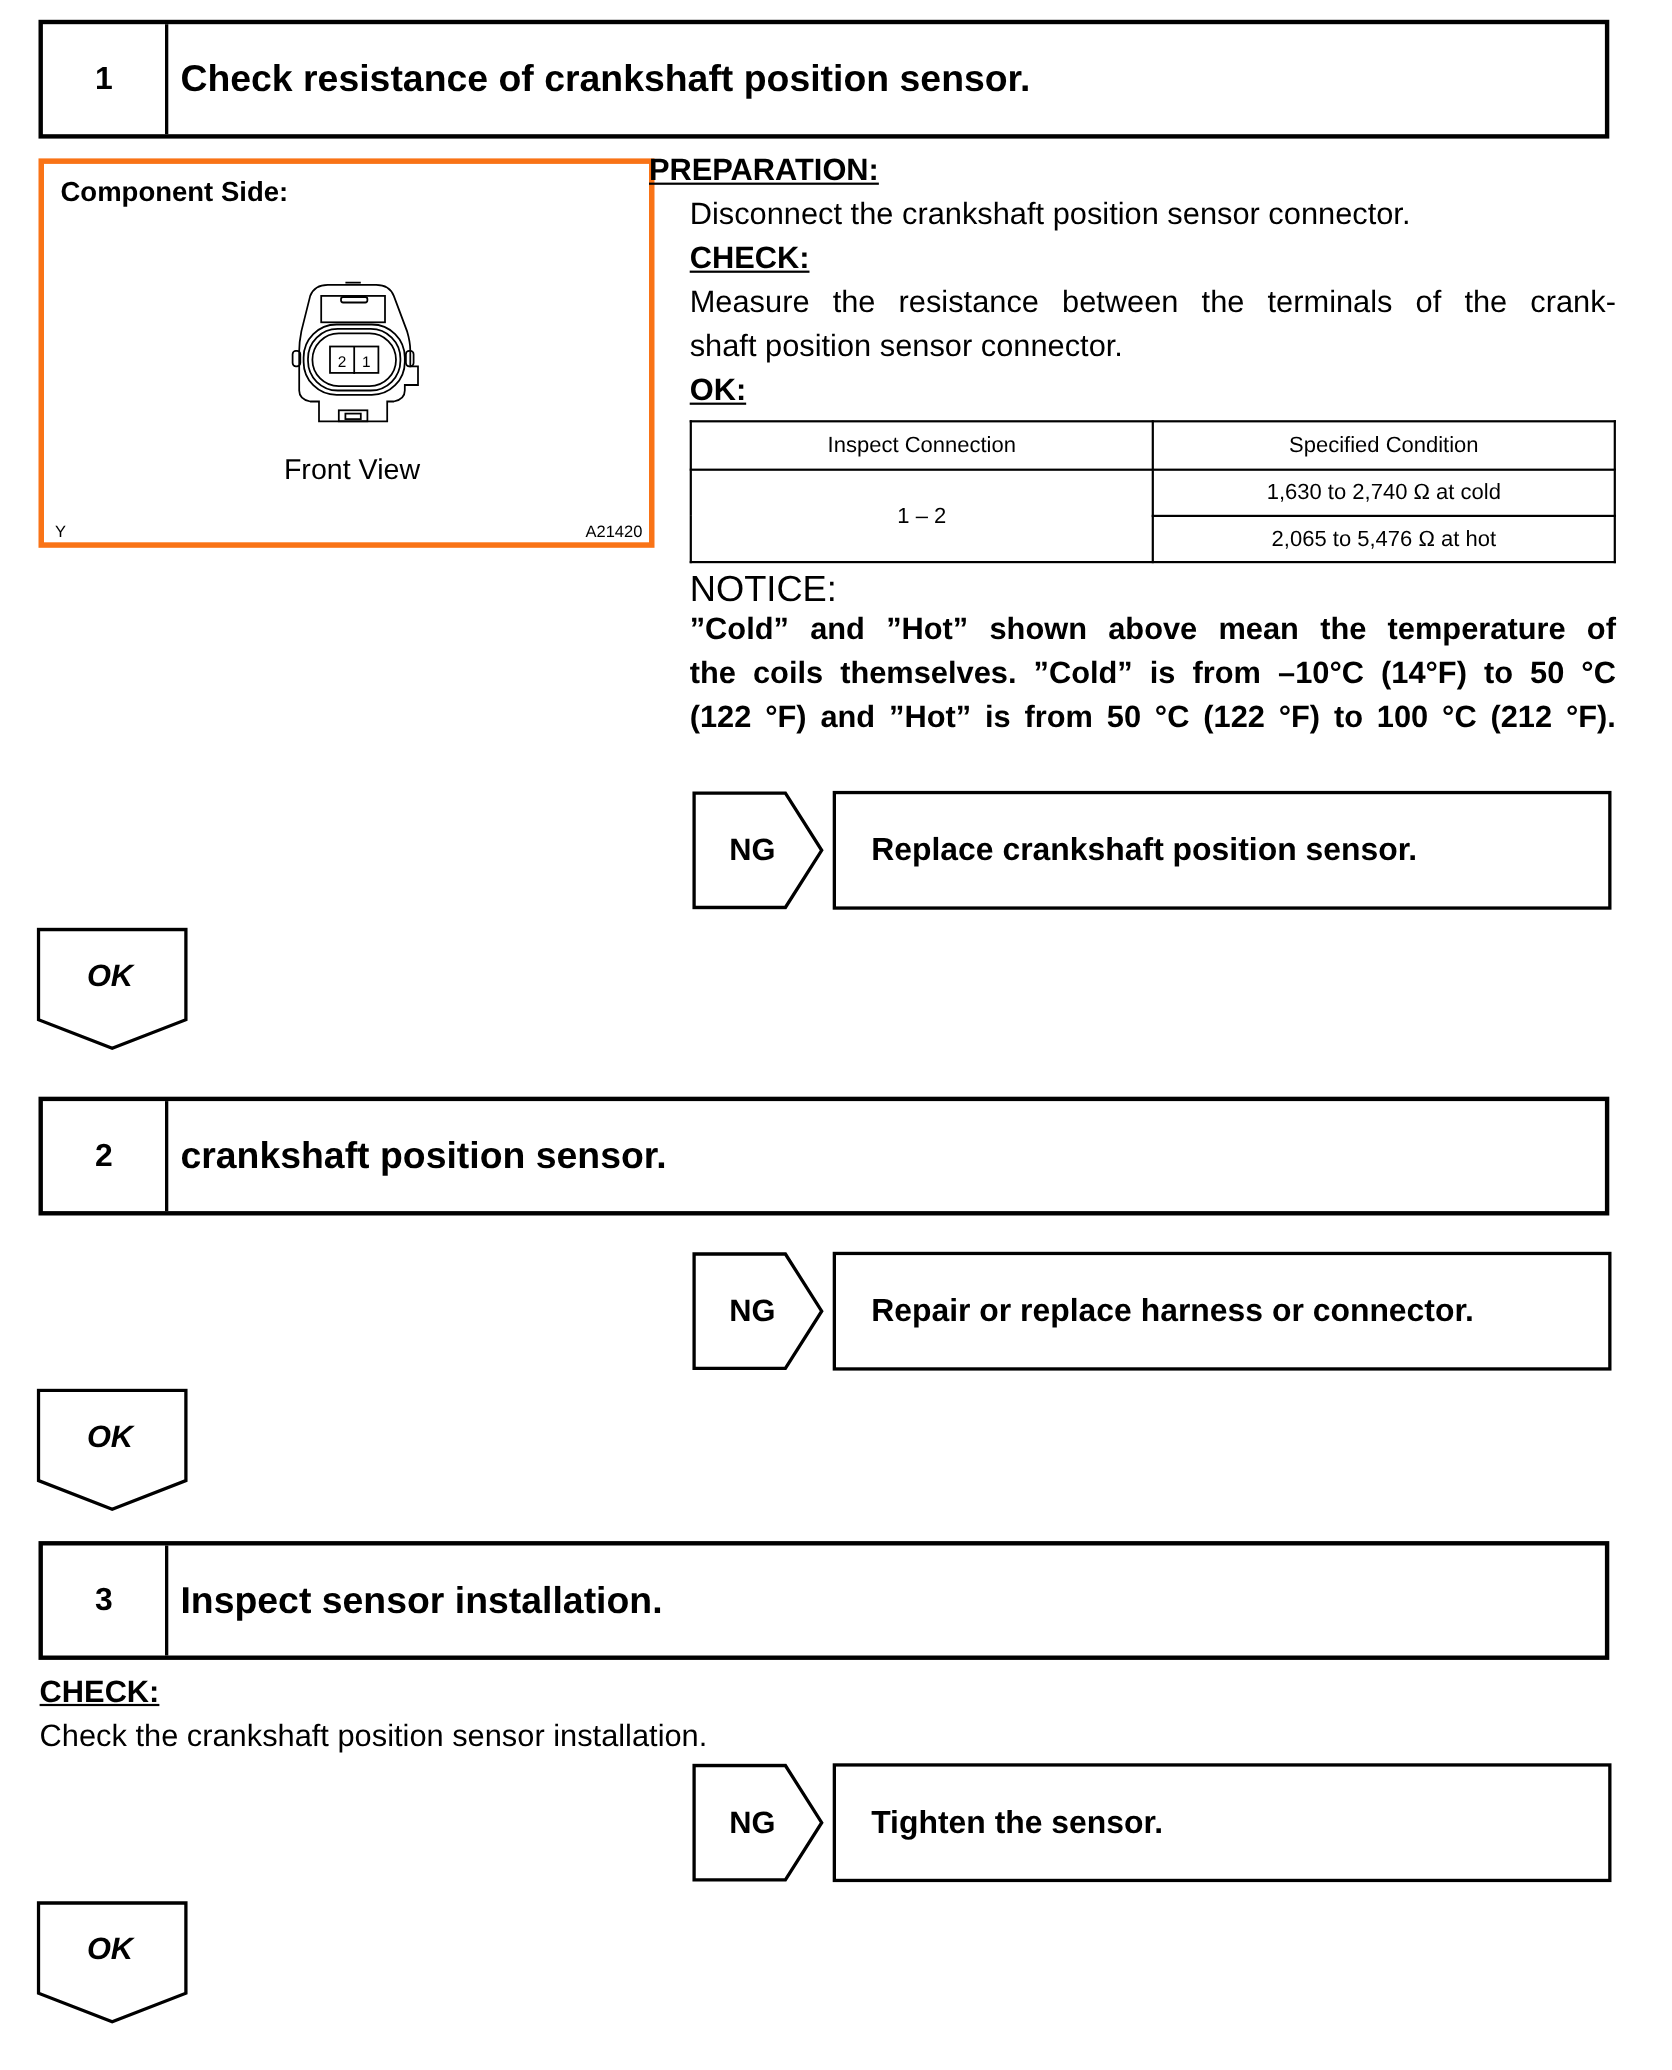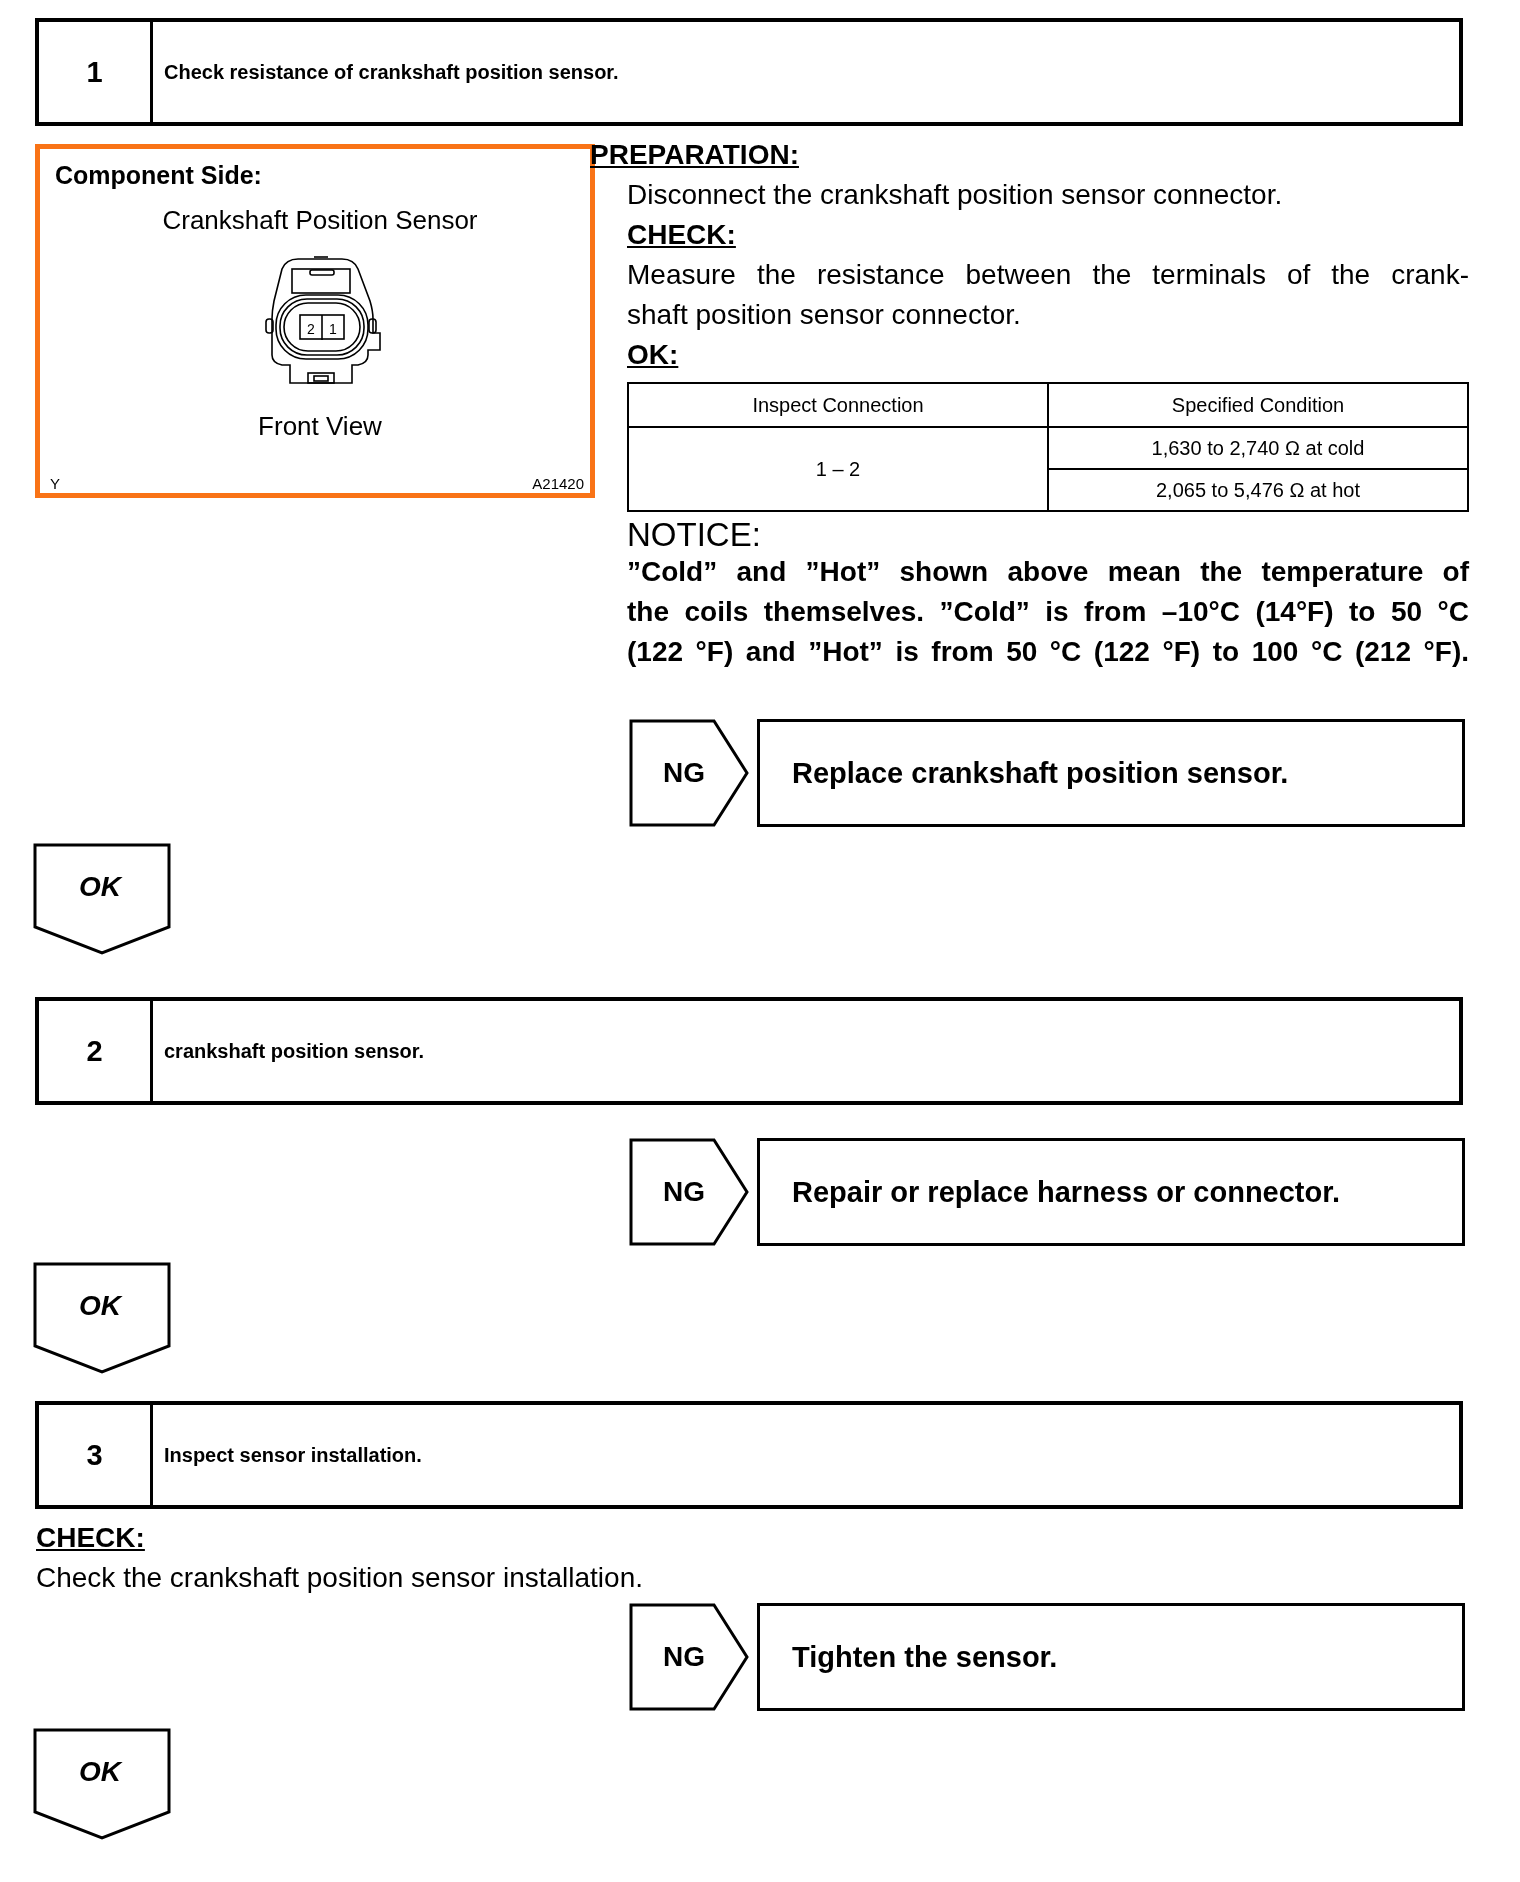--- a/index.html
+++ b/index.html
@@ -4,21 +4,21 @@
 <style>
   html, body { margin:0; padding:0; background:#ffffff; }
   body { width:1520px; height:1882px; position:relative; overflow:hidden;
          font-family:"Liberation Sans", sans-serif; color:#000; }
   .abs { position:absolute; }
   .step-box { position:absolute; left:35px; width:1428px; border:4px solid #000; box-sizing:border-box; }
   .step-num { position:absolute; left:0; top:0; bottom:0; width:111px; border-right:3px solid #000;
               display:flex; align-items:center; justify-content:center;
               font-weight:bold; font-size:29px; }
   .step-title { position:absolute; left:125px; right:10px; top:0; bottom:0;
-                display:flex; align-items:center; font-weight:bold; font-size:20px; line-height:33px; }
+                display:flex; align-items:center; font-weight:bold; font-size:34px; line-height:33px; }
   .lbl { font-weight:bold; text-decoration:underline; font-size:28px; }
   .txt { font-size:28px; }
   .ng-arrow { position:absolute; left:629px; width:122px; height:108px; }
   .ng-label { position:absolute; left:631px; width:106px; height:108px; display:flex; align-items:center;
               justify-content:center; font-weight:bold; font-size:28px; }
   .ng-box { position:absolute; left:757px; width:708px; height:108px; border:3px solid #000; box-sizing:border-box;
             display:flex; align-items:center; padding-left:32px; font-weight:bold; font-size:29px; }
   .ok-arrow { position:absolute; left:33px; width:140px; height:112px; }
   .ok-label { position:absolute; left:35px; width:130px; height:84px; display:flex; align-items:center;
               justify-content:center; font-weight:bold; font-size:28px;font-style:italic; }
@@ -29,21 +29,20 @@
 </head>
 <body>
 
 <div class="step-box" style="top:18px;height:108px;">
   <div class="step-num">1</div>
   <div class="step-title">Check resistance of crankshaft position sensor.</div>
 </div>
 
 <div class="figure">
   <div class="abs" style="left:15px;top:12px;font-weight:bold;font-size:25px;">Component Side:</div>
-  <div class="abs" style="left:0;right:0;top:56px;text-align:center;font-size:26px;padding-left:10px;">Crankshaft Position Sensor</div>
   <svg class="abs" style="left:212px;top:106px;" width="135" height="135" viewBox="0 0 135 135">
     <g fill="none" stroke="#000" stroke-width="1.6">
 
       <path d="M30 14 Q34 4 46 4 L90 4 Q102 4 106 14 L118 46 Q121 56 121 64 L121 78 L128 78 L128 95 L116 95 L116 100 Q116 108 106 110 L100 110 L100 128 L38 128 L38 110 L30 110 Q20 108 20 100 L20 64 Q20 56 22 46 Z"></path>
       <line x1="62" y1="2" x2="76" y2="2"></line>
 
       <rect x="40" y="14" width="58" height="24"></rect>
       <rect x="58" y="15" width="24" height="5" rx="2"></rect>
 
       <rect x="24" y="40" width="92" height="64" rx="30"></rect>

